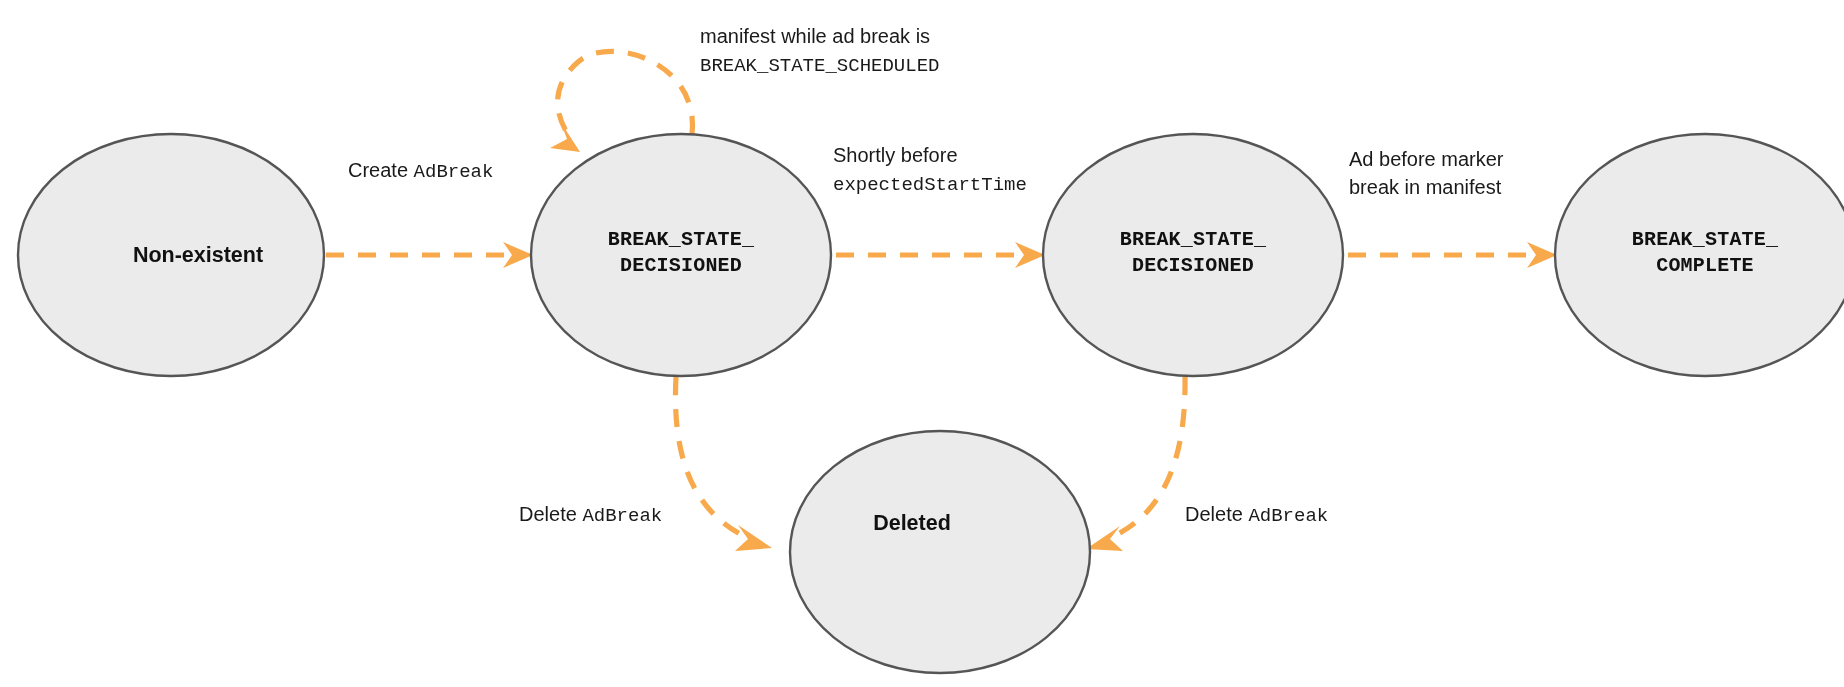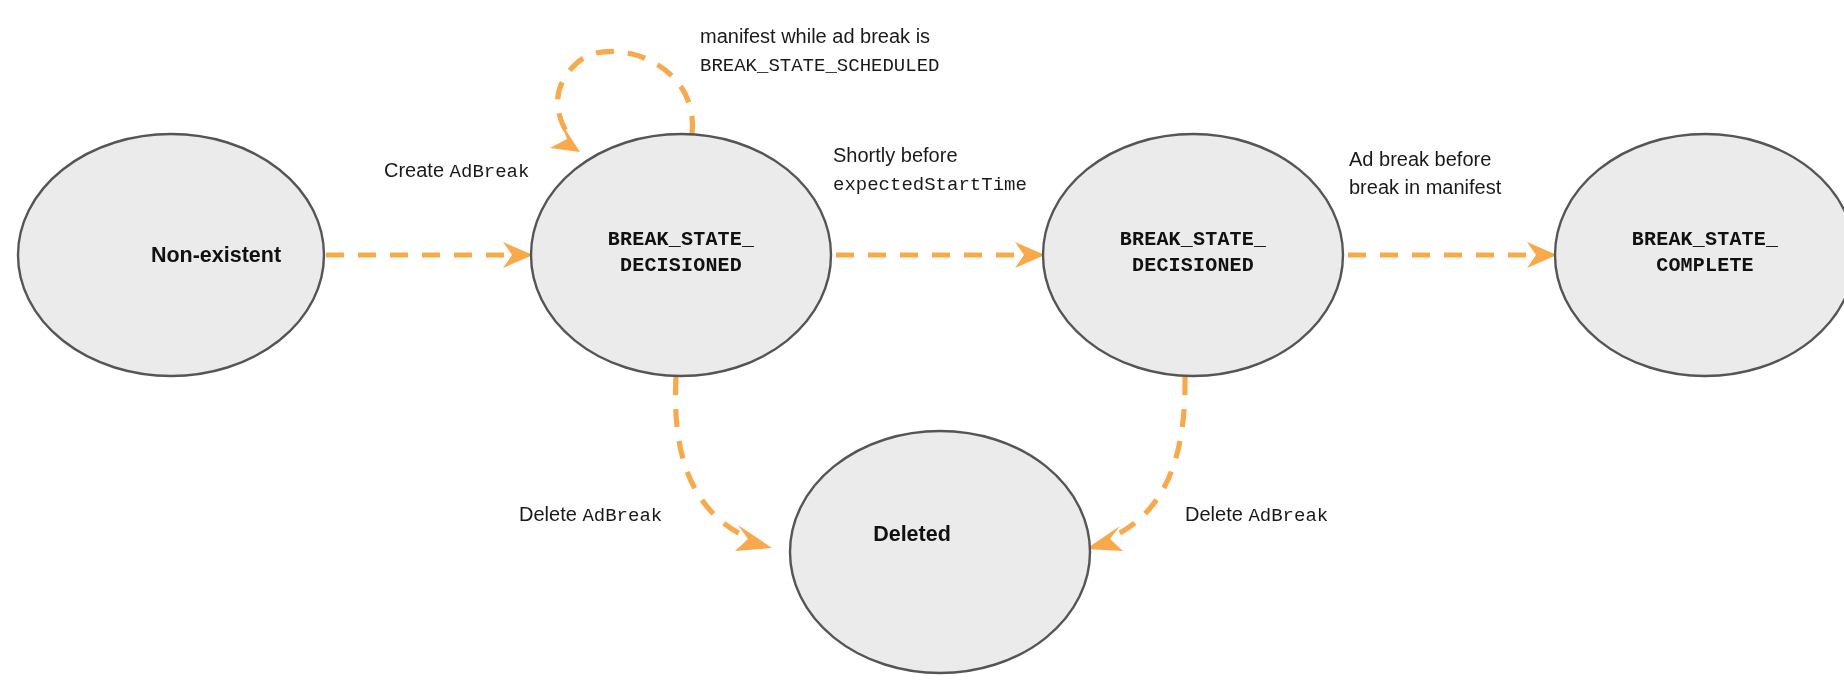--- a/index.html
+++ b/index.html
@@ -107,52 +107,52 @@
       <polygon class="arrow-head" points="1120,526 1086,549 1123,551 1110,539"></polygon>
     </g>
 
     <ellipse class="node-ellipse" cx="171" cy="255" rx="153" ry="121"></ellipse>
     <ellipse class="node-ellipse" cx="681" cy="255" rx="150" ry="121"></ellipse>
     <ellipse class="node-ellipse" cx="1193" cy="255" rx="150" ry="121"></ellipse>
     <ellipse class="node-ellipse" cx="1705" cy="255" rx="150" ry="121"></ellipse>
     <ellipse class="node-ellipse" cx="940" cy="552" rx="150" ry="121"></ellipse>
   </svg>
 
-  <div class="node-label sans" id="lbl-non-existent" style="left: 36px; width: 360px; top: 240.81px;">
+  <div class="node-label sans" id="lbl-non-existent" style="left: 18px; width: 360px; top: 240.81px;">
       <div class="ln">Non-existent</div>
     </div>
   <div class="node-label mono" id="lbl-break-state-scheduled" style="left: 531px; width: 300px; top: 226.62px;">
       <div class="ln">BREAK_STATE_</div>
       <div class="ln">DECISIONED</div>
     </div>
   <div class="node-label mono" id="lbl-break-state-decisioned" style="left: 1043px; width: 300px; top: 226.62px;">
       <div class="ln">BREAK_STATE_</div>
       <div class="ln">DECISIONED</div>
     </div>
   <div class="node-label mono" id="lbl-break-state-complete" style="left: 1555px; width: 300px; top: 226.62px;">
       <div class="ln">BREAK_STATE_</div>
       <div class="ln">COMPLETE</div>
     </div>
-  <div class="node-label sans" id="lbl-deleted" style="left: 790px; width: 244px; top: 520px;">
+  <div class="node-label sans" id="lbl-deleted" style="left: 790px; width: 244px; top: 509px;">
       <div class="ln">Deleted</div>
     </div>
 
-  <div class="edge-label" id="elbl-create-adbreak" style="left: 348px; top: 156px; margin-left: 36px;">
+  <div class="edge-label" id="elbl-create-adbreak" style="left: 348px; top: 156px;">
       <span class="ln"><span>Create </span><span class="code">AdBreak</span></span>
     </div>
   <div class="edge-label" id="elbl-scheduled-self-loop" style="left: 700px; top: 22px;">
       <span class="ln"><span>manifest while ad break is</span></span>
       <span class="ln"><span class="code">BREAK_STATE_SCHEDULED</span></span>
     </div>
   <div class="edge-label" id="elbl-shortly-before-expected-start-time" style="left: 833px; top: 141px;">
       <span class="ln"><span>Shortly before</span></span>
       <span class="ln"><span class="code">expectedStartTime</span></span>
     </div>
   <div class="edge-label" id="elbl-ad-break-marker-seen-in-manifest" style="left: 1349px; top: 145px;">
-      <span class="ln"><span>Ad break before</span></span>
+      <span class="ln"><span>Ad before marker</span></span>
       <span class="ln"><span>break in manifest</span></span>
     </div>
   <div class="edge-label" id="elbl-delete-adbreak-from-scheduled" style="left: 519px; top: 500px;">
       <span class="ln"><span>Delete </span><span class="code">AdBreak</span></span>
     </div>
   <div class="edge-label" id="elbl-delete-adbreak-from-decisioned" style="left: 1185px; top: 500px;">
       <span class="ln"><span>Delete </span><span class="code">AdBreak</span></span>
     </div>
 
 </div>

